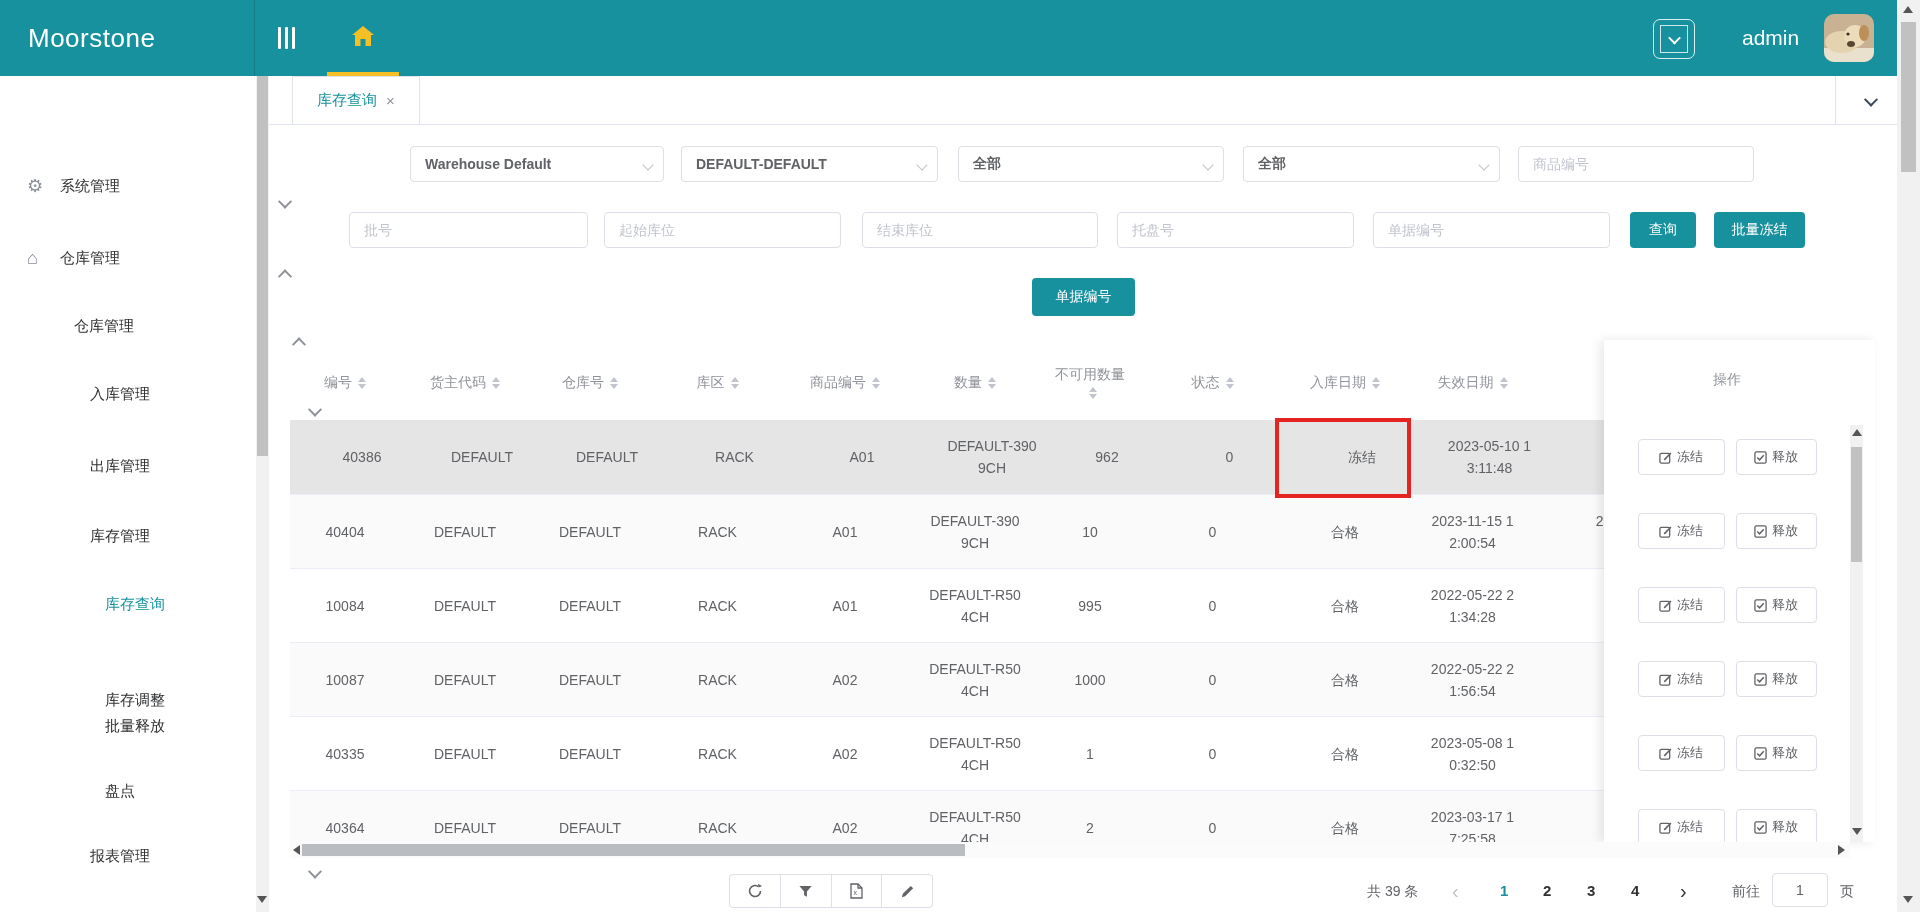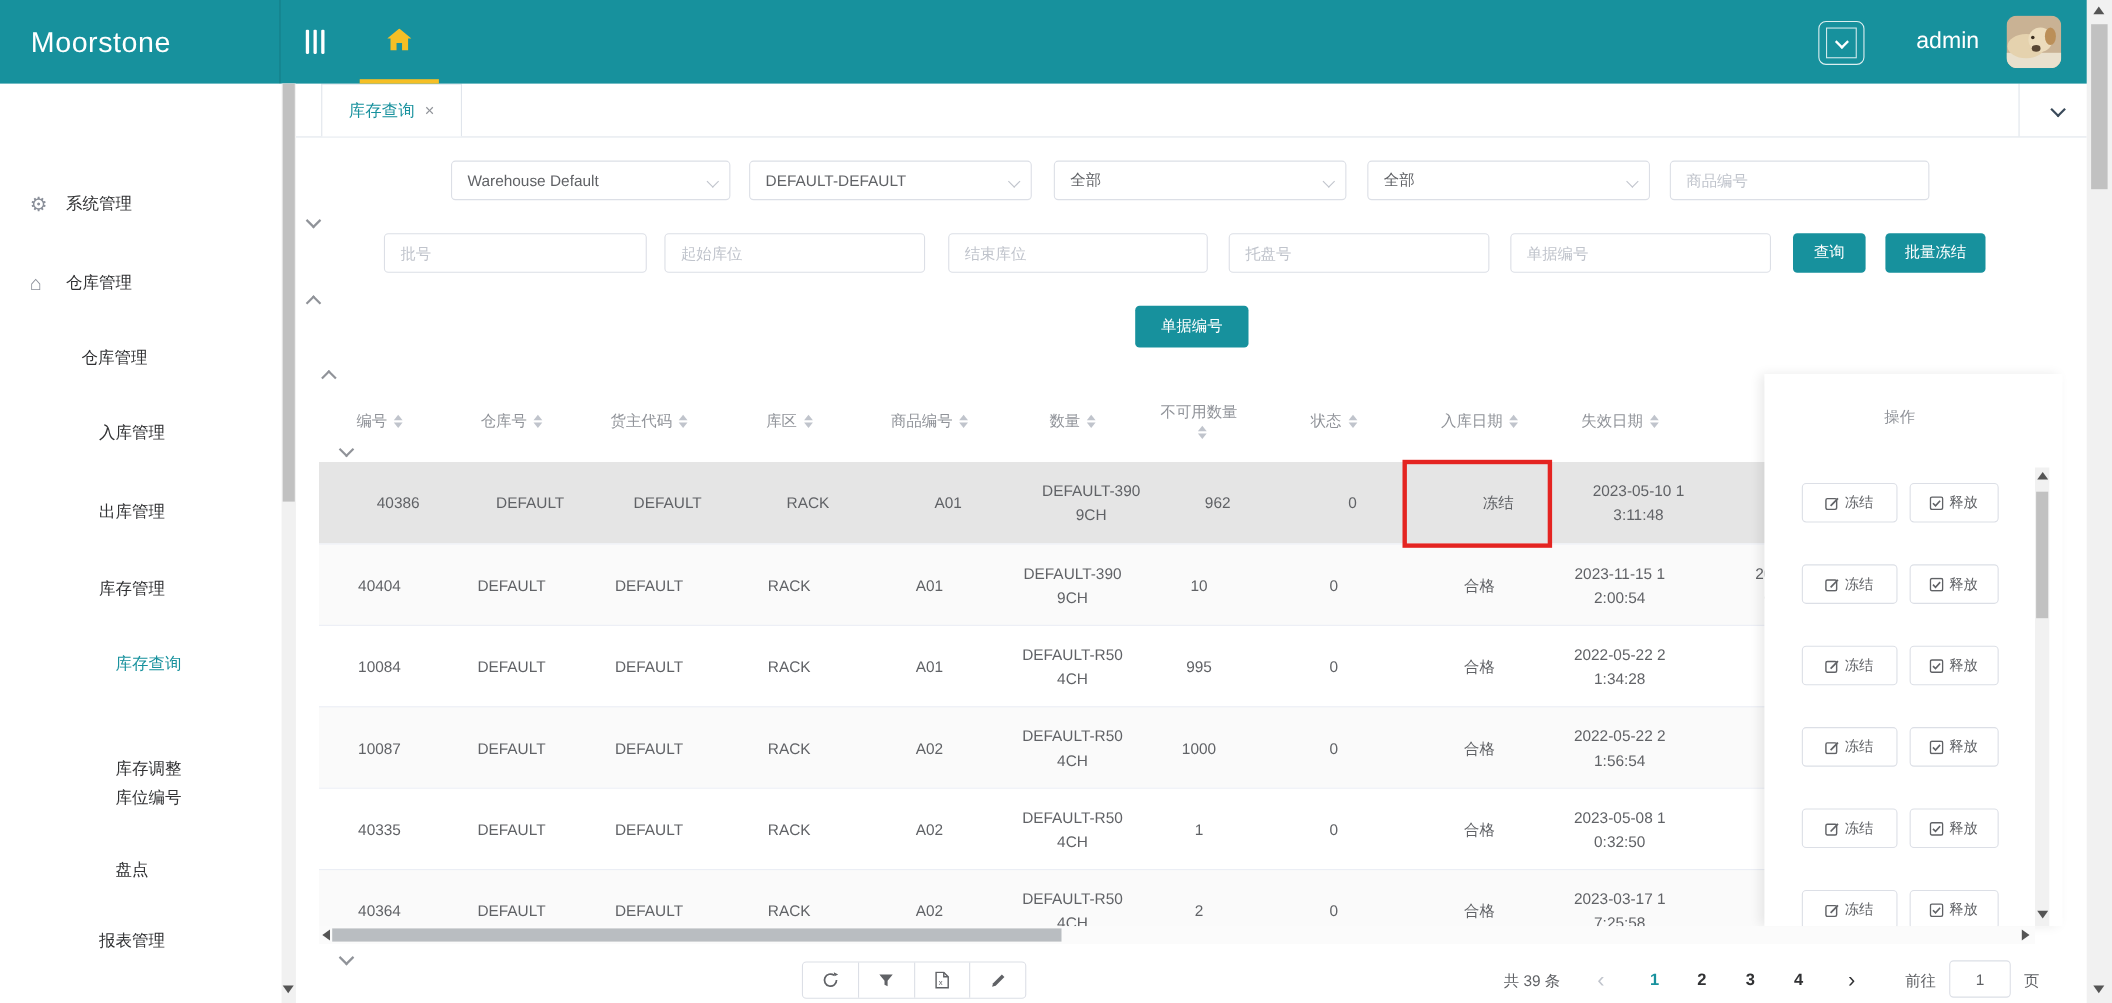--- a/index.html
+++ b/index.html
@@ -45,21 +45,21 @@
   
   .tabbar{position:absolute;left:269px;top:76px;width:1628px;height:49px;background:#fff;border-bottom:1px solid #e0e5ec;box-sizing:border-box;}
   .tab{position:absolute;left:23px;top:0;width:128px;height:48px;border:1px solid #e0e5ec;border-bottom:none;background:#fff;box-sizing:border-box;display:flex;align-items:center;justify-content:center;gap:9px;color:#17919d;font-size:15px;cursor:pointer;}
   .tab .close{color:#909399;font-size:15px;}
   .tab-divider{position:absolute;left:1566px;top:0;width:1px;height:48px;background:#e0e5ec;}
   .tab-chev{position:absolute;left:1580px;top:10px;width:44px;height:30px;display:flex;align-items:center;justify-content:center;cursor:pointer;}
   .tab-chev .chev{border-color:#3a4a5a;}
 
   
   .sel,.inp{position:absolute;height:36px;border:1px solid #dcdfe6;border-radius:4px;background:#fff;box-sizing:border-box;font-size:14px;}
-  .sel{display:flex;align-items:center;padding:0 30px 0 14px;color:#606266;}
+  .sel{display:flex;align-items:center;padding:0 30px 0 14px;color:#606266;font-weight:bold;}
   .sel .sel-chev{position:absolute;right:11px;top:14px;width:7px;height:7px;border-right:1.6px solid #c0c4cc;border-bottom:1.6px solid #c0c4cc;transform:rotate(45deg);}
   .inp input{width:100%;height:100%;border:none;outline:none;background:transparent;font-size:14px;padding:0 14px;box-sizing:border-box;color:#606266;font-family:inherit;}
   .inp input::placeholder{color:#c0c4cc;}
   .btn{position:absolute;height:36px;background:#17919d;color:#fff;border:none;border-radius:4px;font-size:14px;cursor:pointer;font-family:inherit;}
 
   
   .tbl-head{position:absolute;left:290px;top:345px;width:1400px;height:75px;display:grid;grid-template-columns:110px 130px 120px 135px 120px 140px 90px 155px 110px 145px 145px;color:#909399;font-size:14px;font-weight:500;}
   .th{display:flex;align-items:center;justify-content:center;cursor:pointer;text-align:right;}
   .th.col2line{flex-direction:column;justify-content:center;gap:3px;}
   .sort{display:inline-flex;flex-direction:column;gap:2px;margin-left:6px;}
@@ -171,21 +171,21 @@
       <span class="s-label">库存管理</span>
       <span class="side-chev"><span class="chev up"></span></span>
     </div>
     <div class="side-item lvl4 active" style="top:508px">
       <span class="s-label">库存查询</span>
     </div>
     <div class="side-item lvl4" style="top:604px">
       <span class="s-label">库存调整</span>
     </div>
     <div class="side-item lvl4" style="top:630px">
-      <span class="s-label">库位编号</span>
+      <span class="s-label">批量释放</span>
     </div>
     <div class="side-item lvl4" style="top:695px">
       <span class="s-label">盘点</span>
     </div>
     <div class="side-item lvl3" style="top:760px">
       <span class="s-label">报表管理</span>
       <span class="side-chev"><span class="chev down"></span></span>
     </div>
     <div class="side-item lvl3" style="top:830px">
       <span class="s-label">导入管理</span>
@@ -249,28 +249,28 @@
 
   <div class="tbl-head">
     <div class="th">
         <span>编号</span>
         <span class="sort">
           <i class="u"></i>
           <i class="d"></i>
         </span>
       </div>
     <div class="th">
+        <span>货主代码</span>
+        <span class="sort">
+          <i class="u"></i>
+          <i class="d"></i>
+        </span>
+      </div>
+    <div class="th">
         <span>仓库号</span>
-        <span class="sort">
-          <i class="u"></i>
-          <i class="d"></i>
-        </span>
-      </div>
-    <div class="th">
-        <span>货主代码</span>
         <span class="sort">
           <i class="u"></i>
           <i class="d"></i>
         </span>
       </div>
     <div class="th">
         <span>库区</span>
         <span class="sort">
           <i class="u"></i>
           <i class="d"></i>

